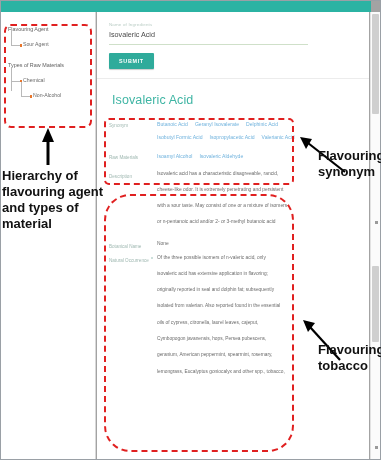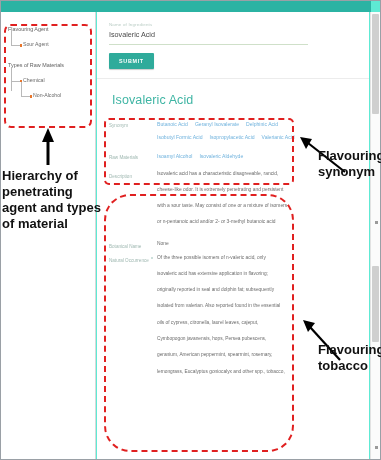--- a/index.html
+++ b/index.html
@@ -7,21 +7,21 @@
     width:381px;height:460px;
     background:#ffffff;
     font-family:"Liberation Sans", sans-serif;
     overflow:hidden;
     position:relative;
   }
   .app{
     position:absolute;left:0;top:0;width:381px;height:460px;
     border:1px solid #9aa0a6;
     box-sizing:border-box;
-    background:#5eead4;
+    background:#a3a3a3;
     overflow:hidden;
   }
   
   .topbar{
     position:absolute;left:0;top:0;width:370px;height:11px;
     background:#2bb3a3;
   }
   
   .sidebar{
     position:absolute;left:0;top:11px;width:95px;bottom:0;
@@ -322,15 +322,15 @@
   <line x1="48" y1="165" x2="48" y2="137" stroke="#000" stroke-width="3"></line>
   <polygon points="48,128 42,142 54,142" fill="#000"></polygon>
 
   <line x1="345" y1="172" x2="308" y2="143" stroke="#000" stroke-width="2.2"></line>
   <polygon points="300,137 312,139 306,149" fill="#000"></polygon>
 
   <line x1="340" y1="360" x2="310" y2="327" stroke="#000" stroke-width="2.2"></line>
   <polygon points="303,320 315,323 308,332" fill="#000"></polygon>
 </svg>
 
-<div class="anno-text" id="txt-tree">Hierarchy of penetrating agent and types of material</div>
+<div class="anno-text" id="txt-tree">Hierarchy of flavouring agent and types of material</div>
 <div class="anno-text" id="txt-syn">Flavouring's synonym</div>
 <div class="anno-text" id="txt-meta">Flavouring's tobacco</div>
 
 </body></html>

